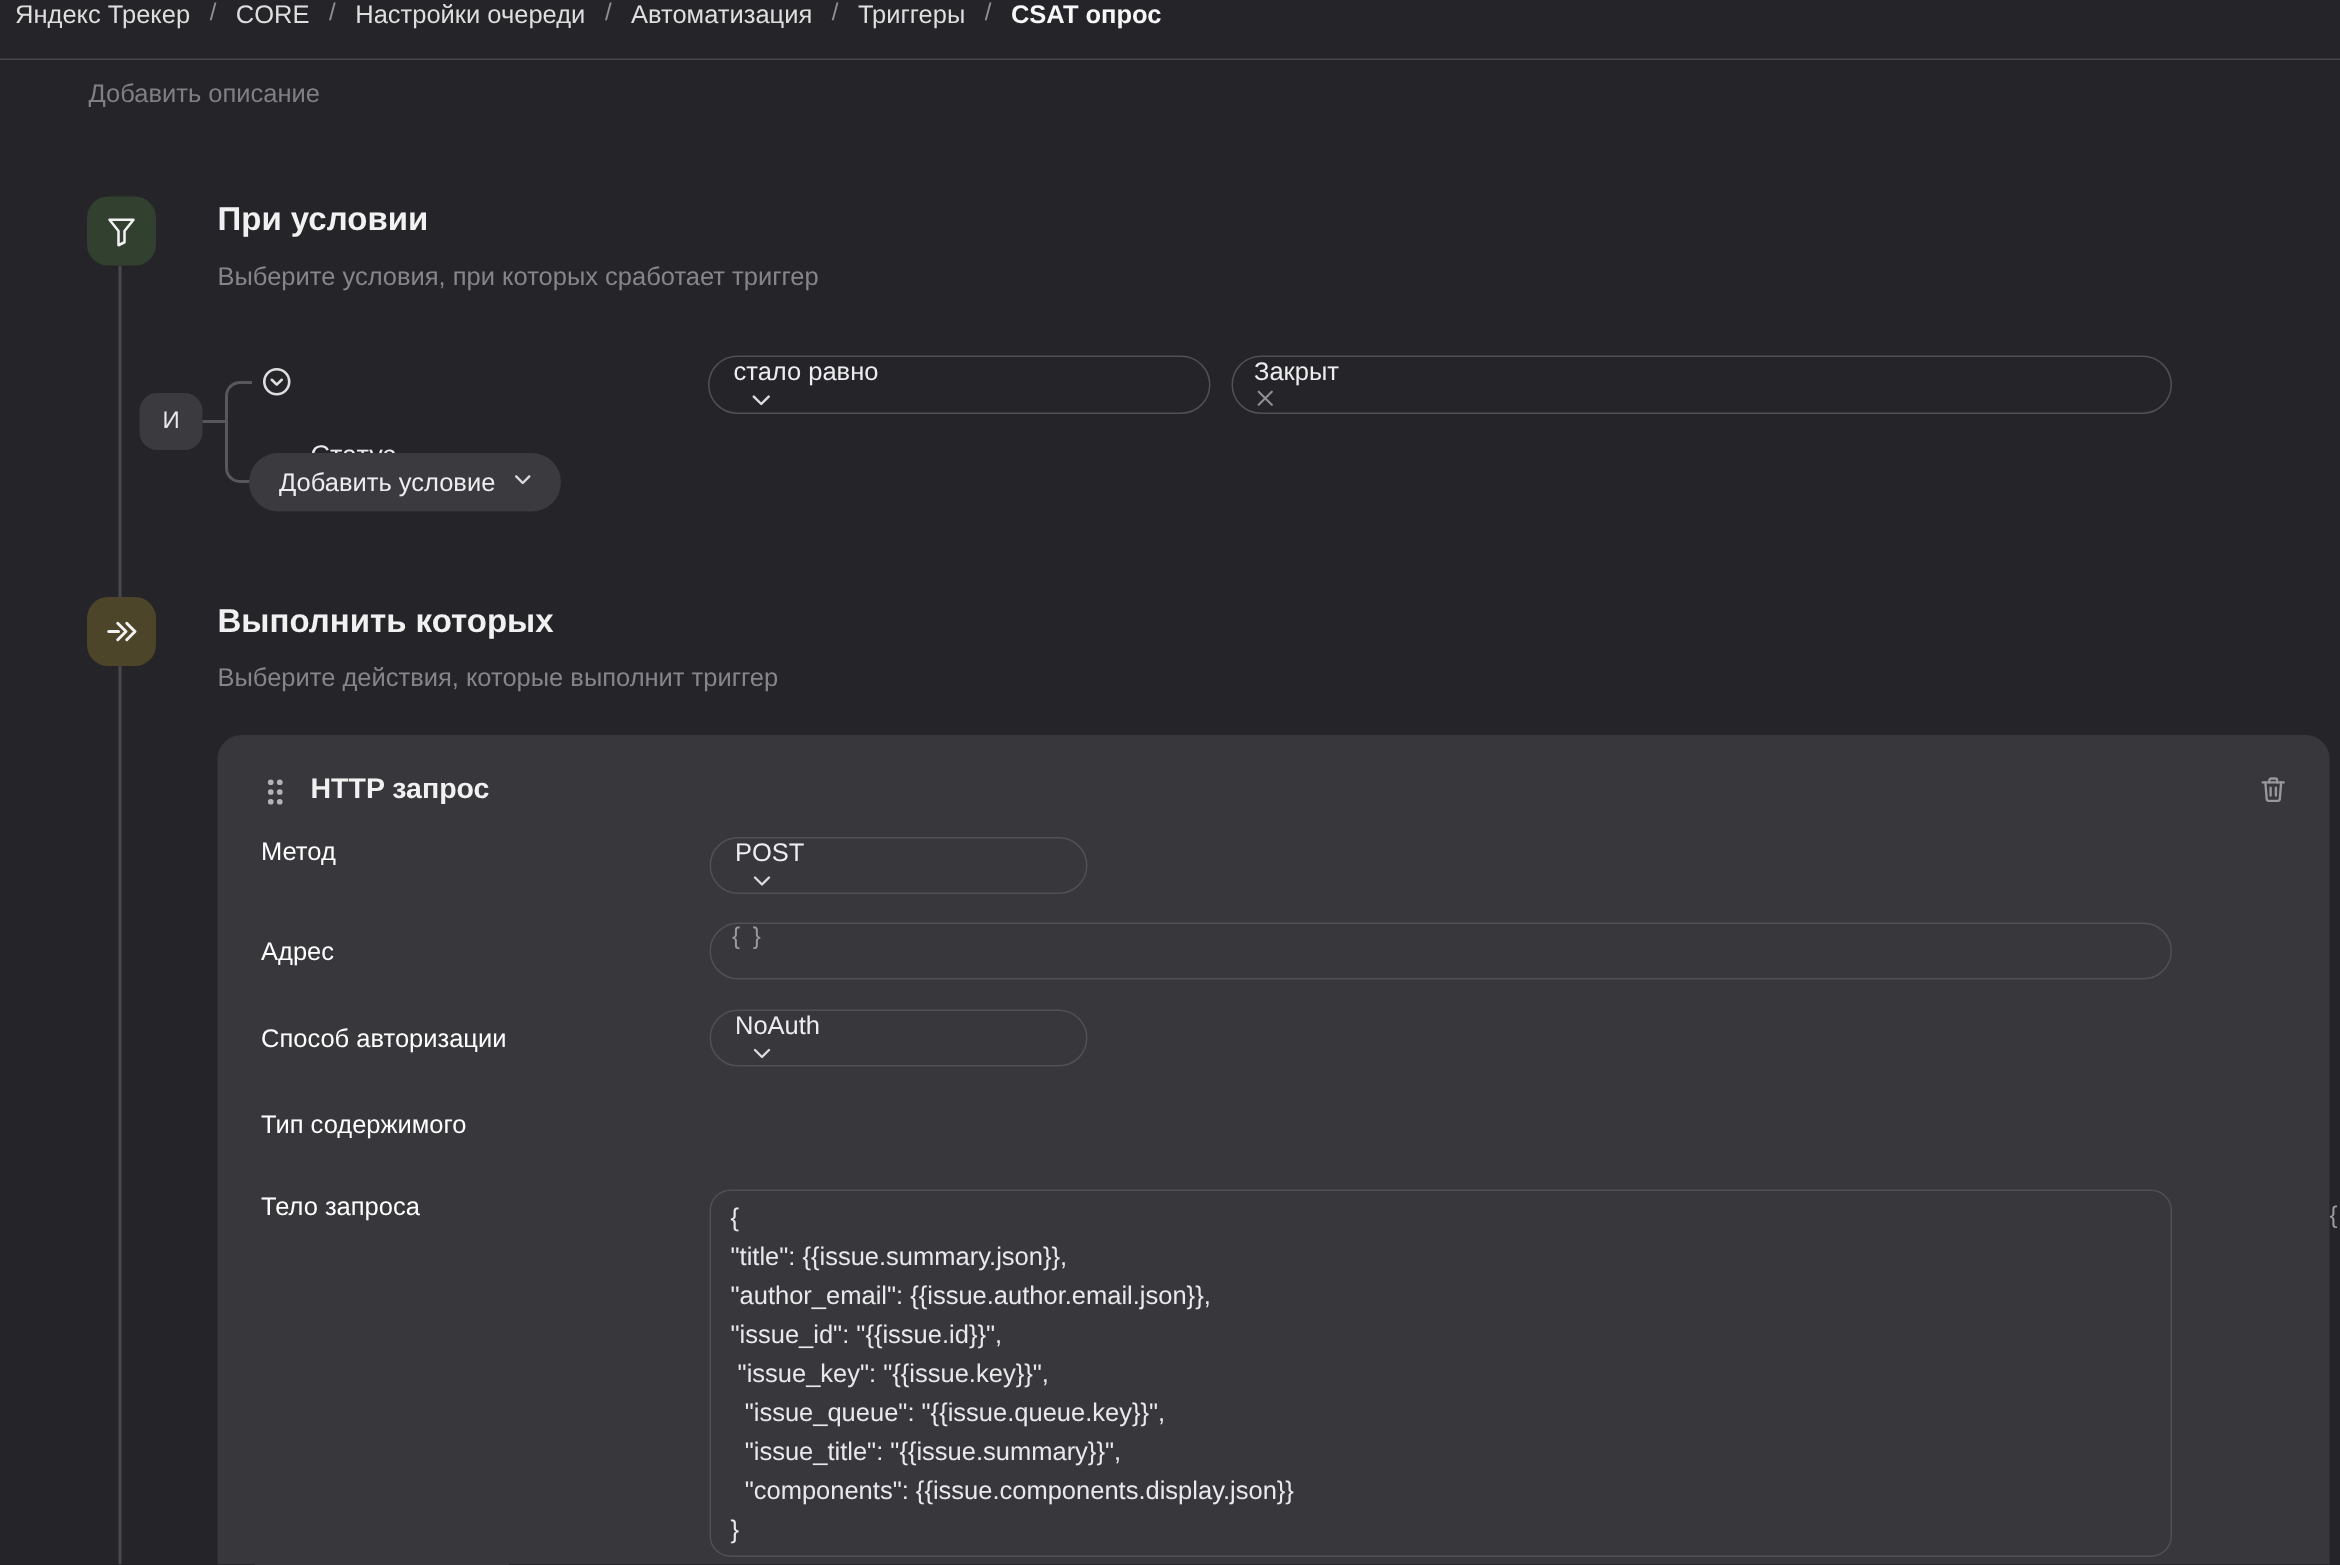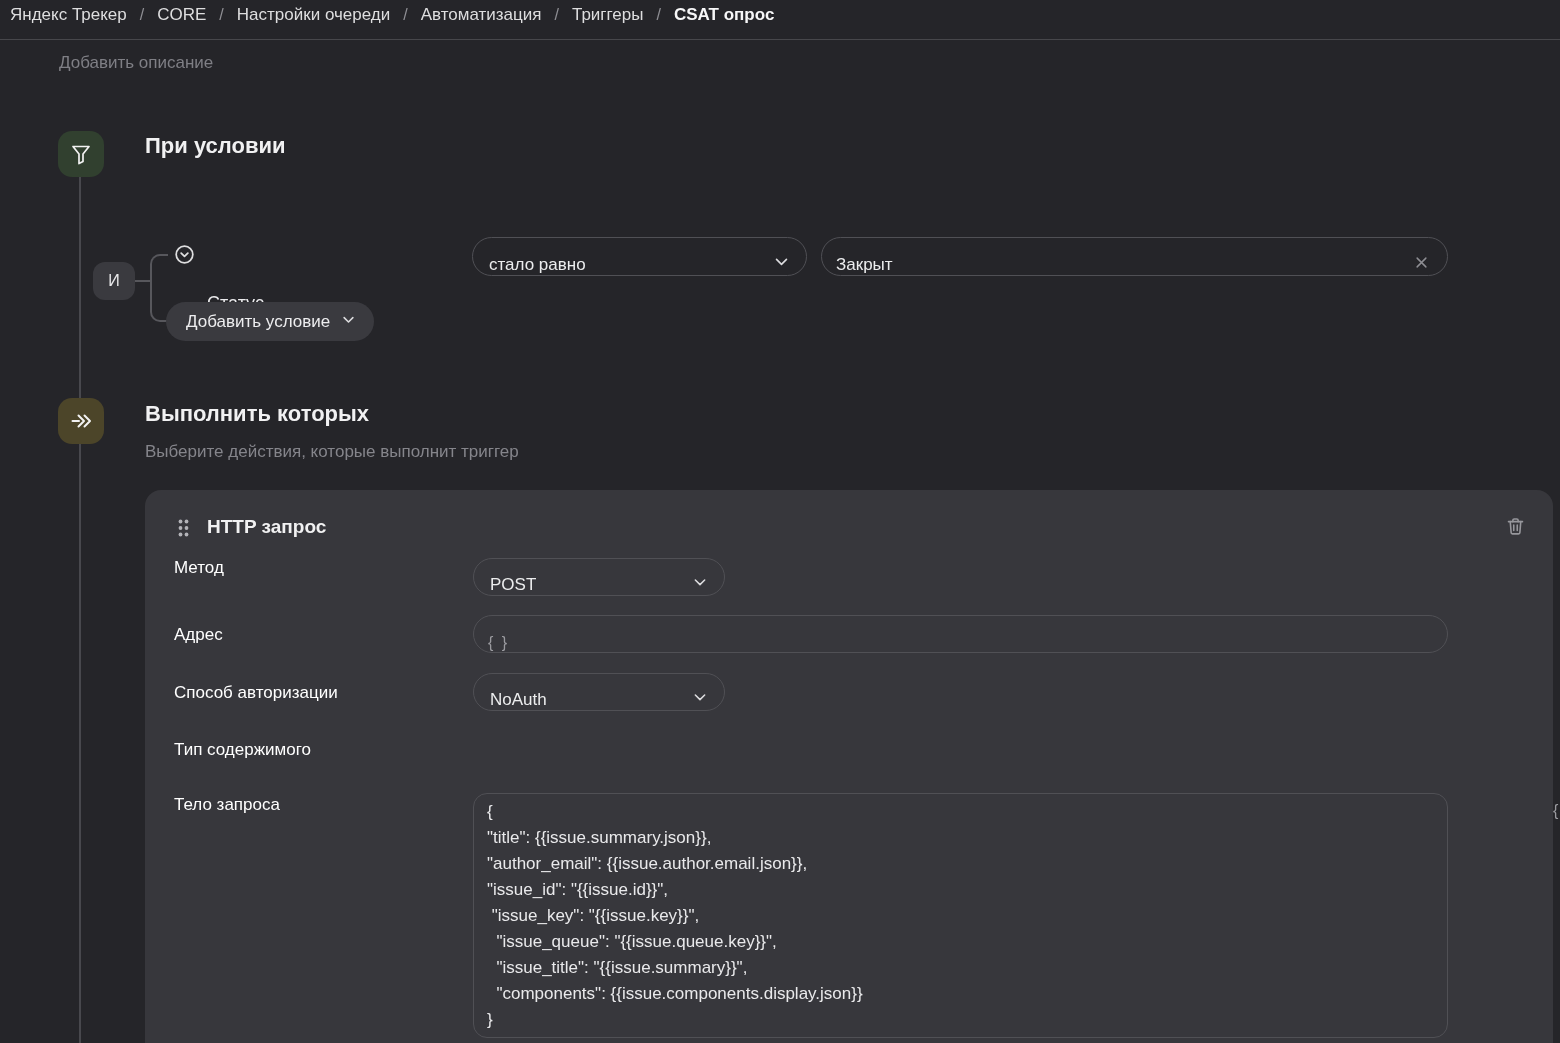--- a/index.html
+++ b/index.html
@@ -6,21 +6,21 @@
   html,body { background:#1c1c1f; }
   .screen {
     position:relative; width:1560px; height:1043px;
     background:#252529; overflow:hidden;
     font-family:"Liberation Sans", sans-serif;
     color:#eeeef0;
   }
   
   .topbar {
     position:absolute; top:0; left:0; right:0; height:40px;
-    display:flex; align-items:center; gap:13px;
+    display:flex; align-items:flex-start; gap:13px;
     padding:0 0 10px 10px;
     border-bottom:1px solid #47474b;
   }
   .crumb { font-size:17px; color:#dededf; white-space:nowrap; cursor:pointer; }
   .crumb.current { font-weight:700; color:#f7f7f8; cursor:default; }
   .crumb-sep { font-size:16px; color:#8f8f94; }
   .description {
     position:absolute; left:59px; top:53px;
     font-size:17px; color:#7f7f85; cursor:text;
   }
@@ -47,22 +47,22 @@
   .connector-stub { position:absolute; left:135px; top:280px; width:16px; height:2px; background:#57575c; }
   .connector-bracket {
     position:absolute; left:150px; top:254px; width:18px; height:68px;
     border-left:2px solid #57575c; border-top:2px solid #57575c; border-bottom:2px solid #57575c;
     border-radius:10px 0 0 10px;
   }
   .cond-field-icon { position:absolute; left:174px; top:244px; }
   .cond-field-label { position:absolute; left:207px; top:245px; font-size:18px; color:#eaeaec;margin-top:48px; }
   .pill {
     border:1px solid #505055; border-radius:20px; background:transparent;
-    display:flex; align-items:flex-end;
-    font-size:17px; color:#ecedee;
+    display:flex; align-items:flex-start;
+    font-size:17px; color:#ecedee;flex-direction:column;
   }
   .select { justify-content:space-between; padding:0 16px 0 16px; cursor:pointer; }
   .select .chev { flex:0 0 auto; margin-left:10px; }
   .sel-operator { position:absolute; left:472px; top:237px; width:335px; height:39px; }
   .value-field { position:absolute; left:821px; top:237px; width:627px; height:39px; padding:0 14px; }
   .value-field input {
     flex:1; background:transparent; border:none; outline:none;
     font-family:inherit; font-size:17px; color:#ecedee;
   }
   .clear-x { flex:0 0 auto; cursor:pointer; margin-right:4px; }
@@ -122,20 +122,21 @@
   <div class="tl-line tl-seg2"></div>
 
   <div class="step-icon icon-green">
     <span>
       <svg width="24" height="24" viewBox="0 0 24 24" fill="none" stroke="#f2f2f2" stroke-width="1.7" stroke-linejoin="round" stroke-linecap="round">
         <path d="M4 4.5 H20 L14 12 V19.5 L10 21.5 V12 Z"></path>
       </svg>
     </span>
   </div>
   <div class="section-title" style="top:133px">При условии</div>
+  <div class="section-sub" style="top:175px">Выберите условия, при которых сработает триггер</div>
 
   <div class="and-badge">И</div>
   <div class="connector-stub"></div>
   <div class="connector-bracket"></div>
 
   <span class="cond-field-icon">
     <svg width="21" height="21" viewBox="0 0 24 24" fill="none" stroke="#dededf" stroke-width="2" stroke-linecap="round" stroke-linejoin="round">
       <circle cx="12" cy="12" r="9.5"></circle>
       <path d="M8.2 10.5 L12 14.2 L15.8 10.5"></path>
     </svg>

